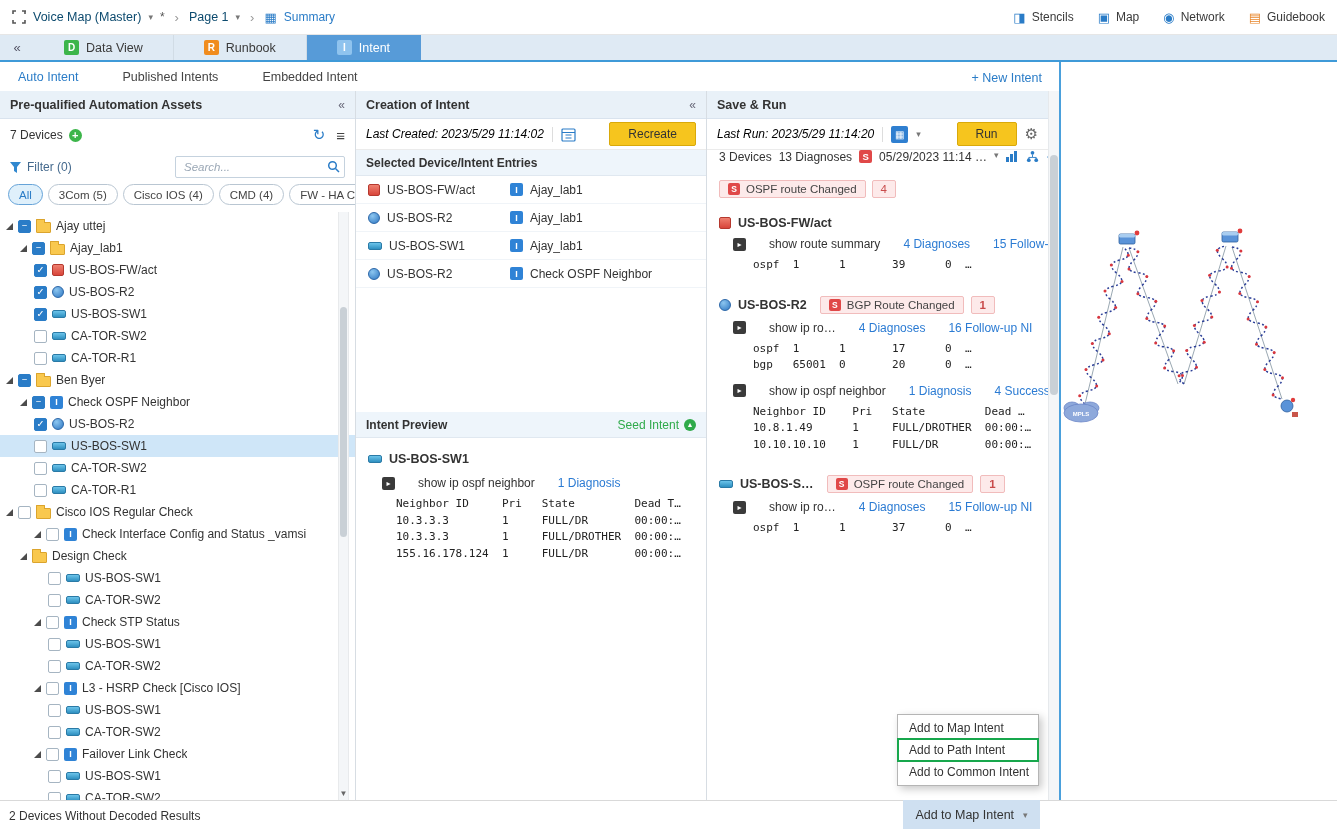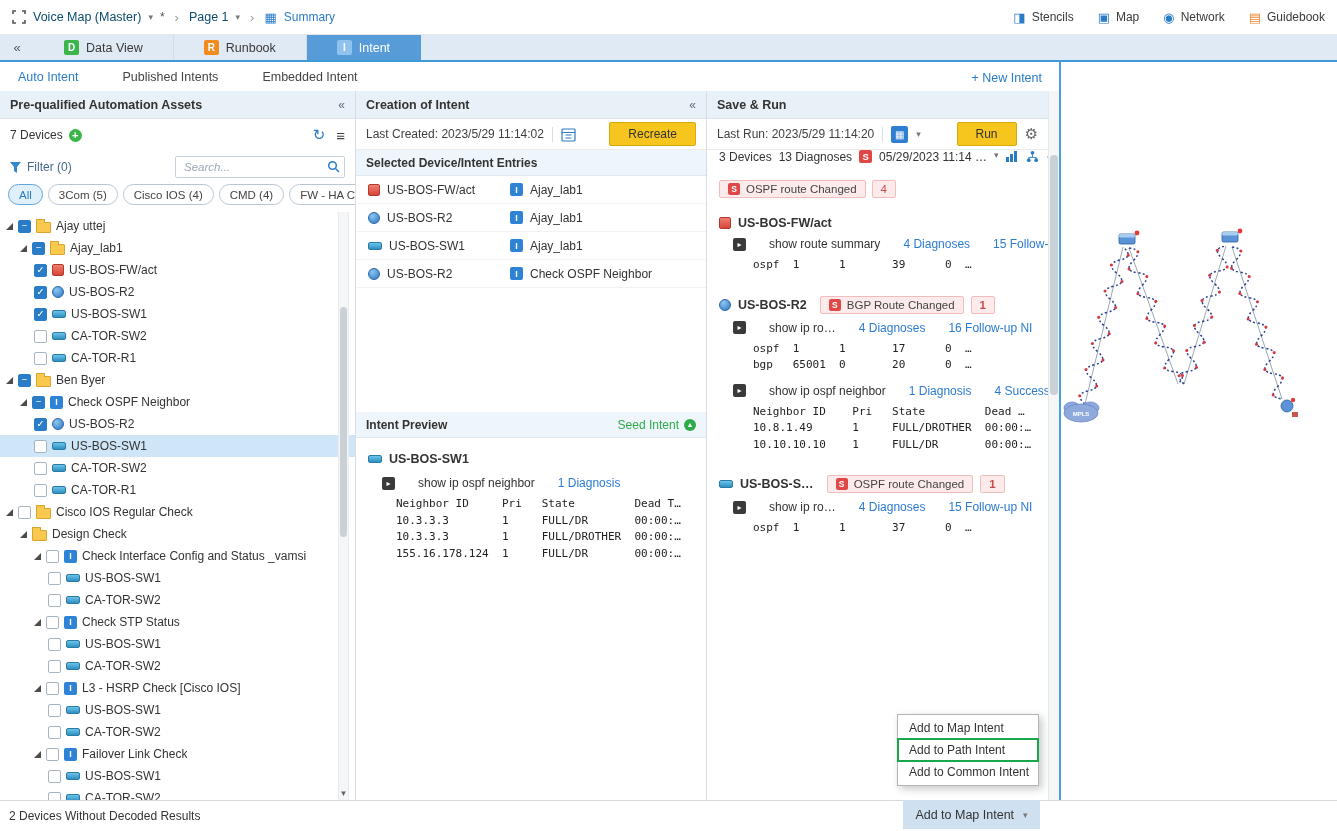--- a/index.html
+++ b/index.html
@@ -75,21 +75,21 @@
 .ic-intent::before{content:"I"}
 .ic-s{width:14px;height:14px;border-radius:2px;flex:none;background:#e04848;color:#fff;display:flex;align-items:center;justify-content:center;font-size:9.5px;font-weight:700}
 .ic-s::before{content:"S"}
 
 .tree-scroll{position:absolute;top:0;bottom:0;right:6px;width:11px;background:#f4f6f8;border-left:1px solid #e8eaec;border-right:1px solid #e8eaec}
 .tree-thumb{position:absolute;left:1px;right:1px;top:95px;height:230px;background:#c9d0d6;border-radius:5px}
 .tree-down{position:absolute;bottom:2px;left:0;right:0;text-align:center;font-size:8px;color:#666}
 
 
 .toolbar{flex:none;height:31px;display:flex;align-items:center;padding:0 10px;gap:8px;border-bottom:1px solid #ebebeb;font-size:12px}
-.ital{color:#404040;white-space:nowrap}
+.ital{font-style:italic;color:#000000;white-space:nowrap}
 .vsep{width:1px;height:15px;background:#ddd}
 .sp{flex:1}
 .btn-y{background:#f6c51e;border:1px solid #d9a90a;border-radius:2px;padding:4px 18px;font-size:12px;color:#333;font-family:inherit;cursor:default;white-space:nowrap}
 .sechead{flex:none;height:26px;background:#eef5fb;border-bottom:1px solid #e0e8f0;display:flex;align-items:center;padding:0 10px;font-weight:700;font-size:12px;color:#333}
 .seed{margin-left:auto;font-weight:400;color:#2faa4a;display:flex;gap:5px;align-items:center}
 .seed-ic{width:12px;height:12px;border-radius:50%;background:#2faa4a;color:#fff;font-size:7px;display:flex;align-items:center;justify-content:center}
 .seed-ic::before{content:"▲"}
 .entries{flex:none;height:236px;overflow:hidden}
 .entry{height:28px;display:flex;align-items:center;padding:0 12px;border-bottom:1px solid #f0f4f8}
 .entry-dev{width:142px;display:flex;align-items:center;gap:7px}
@@ -298,30 +298,30 @@
             <span class="cb unchecked"></span>
             <span class="ic-switch"></span>
             <span class="tlabel">CA-TOR-R1</span>
           </div>
           <div class="trow" style="padding-left:6px">
             <span class="expander"></span>
             <span class="cb unchecked"></span>
             <span class="ic-folder"></span>
             <span class="tlabel">Cisco IOS Regular Check</span>
           </div>
+          <div class="trow" style="padding-left:34px">
+            <span class="expander"></span>
+            <span class="cb unchecked"></span>
+            <span class="ic-intent"></span>
+            <span class="tlabel">Check Interface Config and Status _vamsi</span>
+          </div>
           <div class="trow" style="padding-left:20px">
             <span class="expander"></span>
             <span class="ic-folder"></span>
             <span class="tlabel">Design Check</span>
-          </div>
-          <div class="trow" style="padding-left:34px">
-            <span class="expander"></span>
-            <span class="cb unchecked"></span>
-            <span class="ic-intent"></span>
-            <span class="tlabel">Check Interface Config and Status _vamsi</span>
           </div>
           <div class="trow" style="padding-left:48px">
             <span class="cb unchecked"></span>
             <span class="ic-switch"></span>
             <span class="tlabel">US-BOS-SW1</span>
           </div>
           <div class="trow" style="padding-left:48px">
             <span class="cb unchecked"></span>
             <span class="ic-switch"></span>
             <span class="tlabel">CA-TOR-SW2</span>

